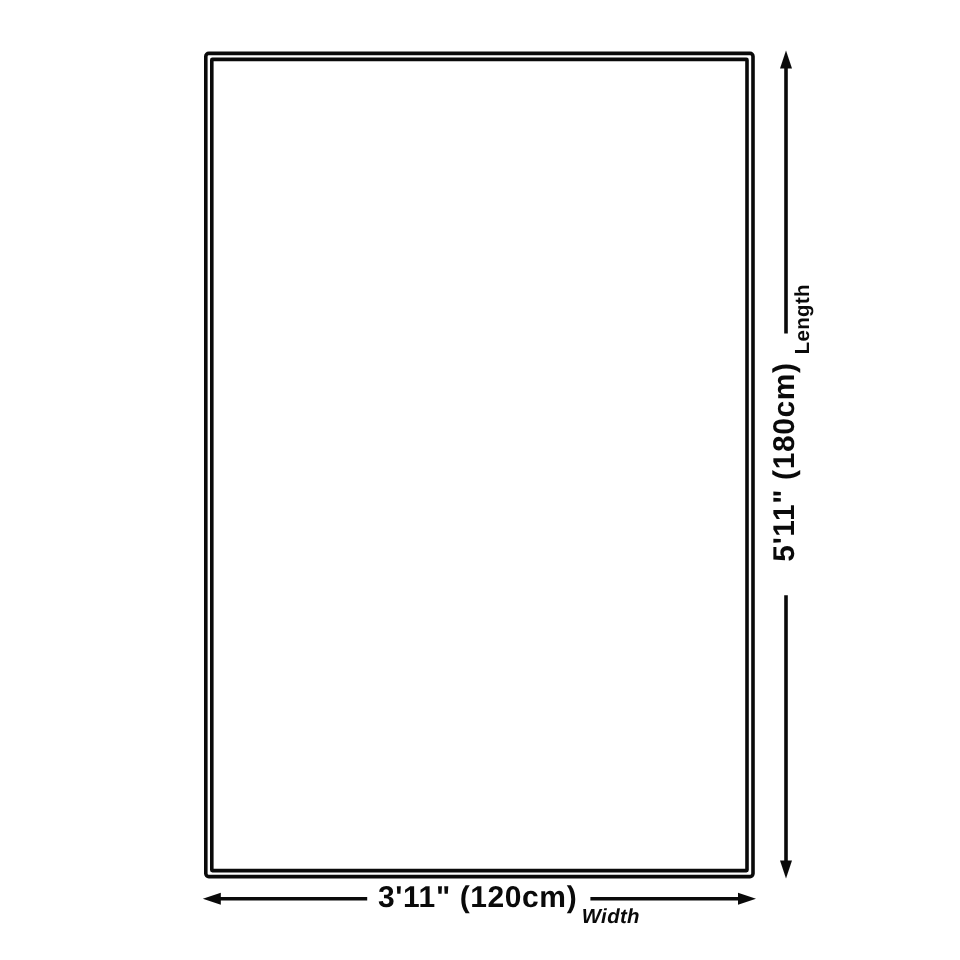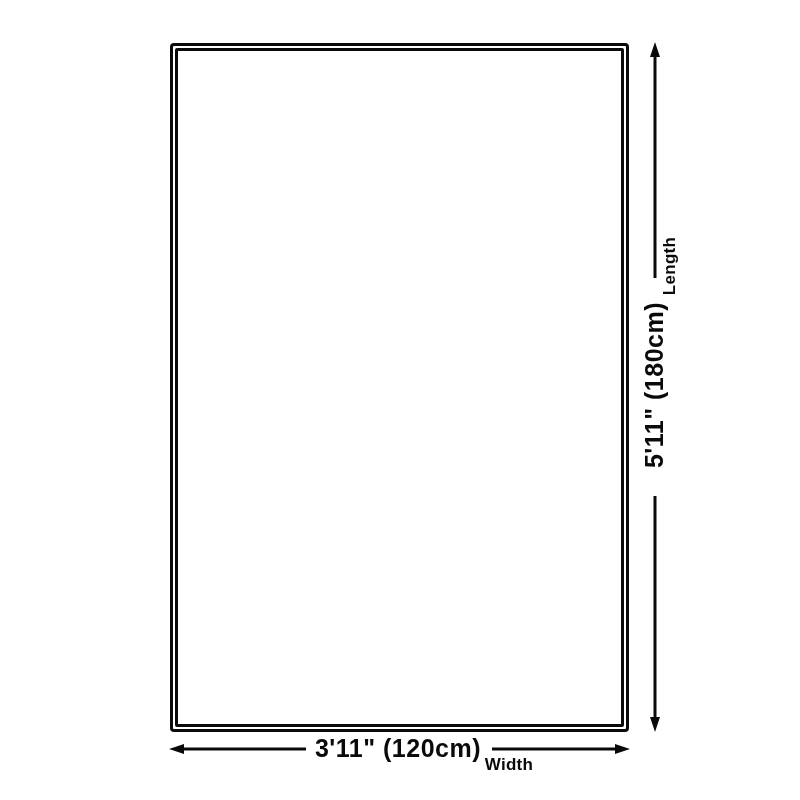--- a/index.html
+++ b/index.html
@@ -88,15 +88,15 @@
       <polygon points="630,749 615,744 615,754" stroke="none"></polygon>
     </g>
   </svg>
 
   <div class="dim-text rotated dim-value" style="left:654px; top:385px;">5'11" (180cm)</div>
 
   <div class="dim-text rotated dim-axis" style="left:669px; top:266px;">Length</div>
 
   <div class="dim-text dim-value" style="left:398px; top:748px;">3'11" (120cm)</div>
 
-  <div class="dim-text dim-axis" style="left:509px; top:764px;">Width</div>
+  <div class="dim-text dim-axis" style="left:509px; top:764px;font-style:italic;">Width</div>
 
 </div>
 
 </body></html>

